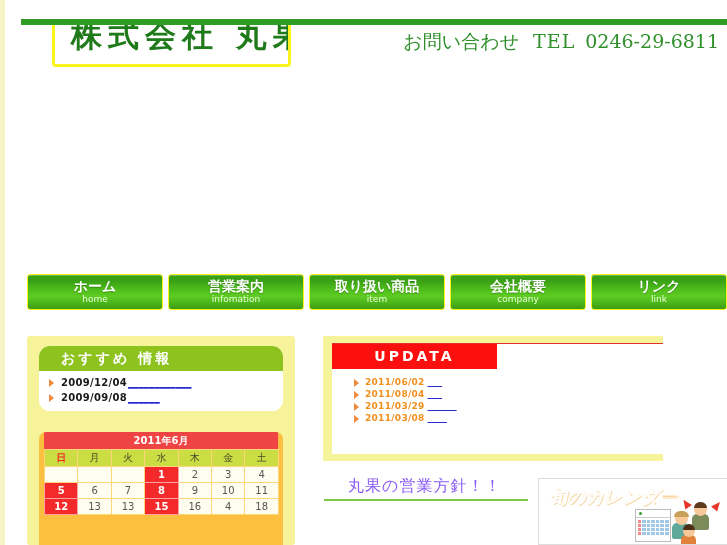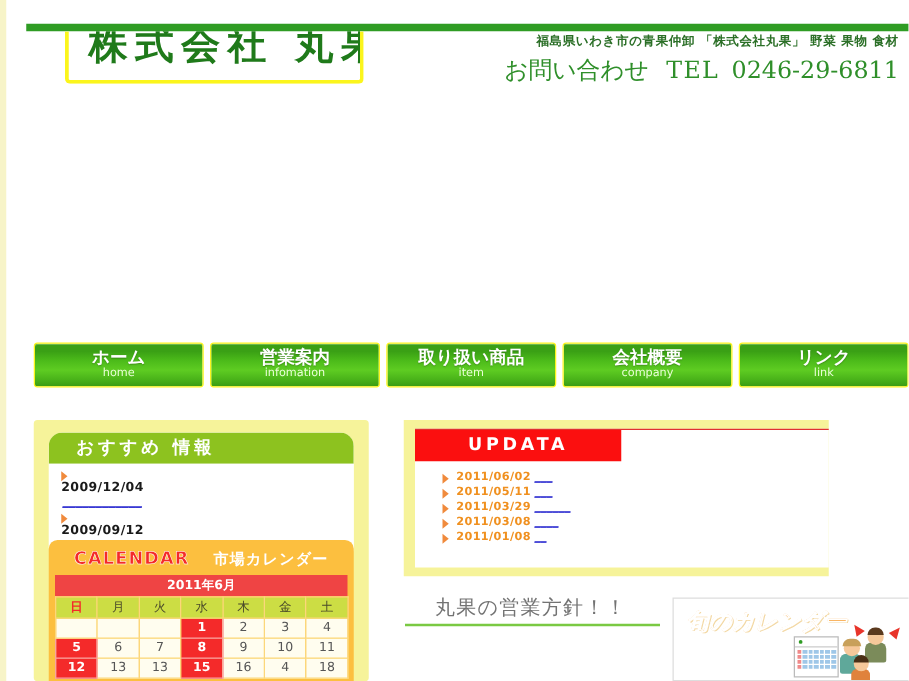--- a/index.html
+++ b/index.html
@@ -153,25 +153,24 @@
     border-radius: 7px 7px 0 0;
     white-space: nowrap;
     box-sizing: border-box;
   }
   #osusume-list {
     padding: 4px 0 6px 0;
     background: #ffffff;
   }
   .news-row {
     display: flex;
-    align-items: flex-start;
+    align-items: center;
     padding: 2px 0 2px 10px;
     font-size: 10px;
     white-space: nowrap;
-    flex-direction: column;
   }
   .bullet-tri {
     width: 0; height: 0;
     border-left: 5px solid #f08a3c;
     border-top: 4px solid transparent;
     border-bottom: 4px solid transparent;
     margin-right: 7px;
     flex: 0 0 auto;
   }
   .news-date { color: #1a1a1a; font-weight: bold; letter-spacing: .3px; }
@@ -323,21 +322,21 @@
   }
 
   
   #policy-block {
     position: absolute;
     left: 1px; top: 140px;
     width: 206px;
   }
   #policy-title {
     font-size: 16px;
-    color: #737373;
+    color: #8b5cf6;
     padding-left: 24px;
     white-space: nowrap;
     letter-spacing: 1px;
     font-family: Liberation Mono, monospace;
   }
   #policy-rule {
     margin-top: 2px;
     width: 204px;
     height: 2px;
     background: #7ac943;
@@ -443,21 +442,20 @@
 
   <div id="header">
 
     <div class="top-rule"></div>
 
     <div id="logo-box">
       <div id="logo-text">株式会社 丸果</div>
     </div>
 
     <div id="contact-block">
-      <div id="contact-tagline">福島県いわき市の青果仲卸 「株式会社丸果」 野菜 果物 食材</div>
       <div id="contact-tel-row">
         <span class="label">お問い合わせ</span><span class="tel-word">TEL</span><span class="tel-num">0246-29-6811</span>
       </div>
     </div>
   </div>
 
   <div id="nav">
 
     <div class="nav-item">
       <div class="nav-ja">ホーム</div>
@@ -492,32 +490,28 @@
       <div id="osusume-list">
 
         <div class="news-row">
           <span class="bullet-tri"></span>
           <span class="news-date">2009/12/04</span>
           <span class="news-link">____________</span>
         </div>
 
         <div class="news-row">
           <span class="bullet-tri"></span>
-          <span class="news-date">2009/09/12</span>
+          <span class="news-date">2009/09/08</span>
           <span class="news-link">______</span>
         </div>
 
       </div>
     </div>
 
     <div id="calendar-panel">
-      <div id="calendar-title-row">
-        <span id="cal-en">CALENDAR</span>
-        <span id="cal-ja">市場カレンダー</span>
-      </div>
 
       <div id="cal-month">2011年6月</div>
 
       <table id="cal-table">
         <thead>
           <tr>
             <th class="sun">日</th>
             <th>月</th>
             <th>火</th>
             <th>水</th>
@@ -568,41 +562,36 @@
         <div id="updata-list">
 
           <div class="upd-row">
             <span class="upd-tri"></span>
             <span class="upd-date">2011/06/02</span>
             <span class="upd-link">___</span>
           </div>
 
           <div class="upd-row">
             <span class="upd-tri"></span>
-            <span class="upd-date">2011/05/11</span>
+            <span class="upd-date">2011/08/04</span>
             <span class="upd-link">___</span>
           </div>
 
           <div class="upd-row">
             <span class="upd-tri"></span>
             <span class="upd-date">2011/03/29</span>
             <span class="upd-link">______</span>
           </div>
 
           <div class="upd-row">
             <span class="upd-tri"></span>
             <span class="upd-date">2011/03/08</span>
             <span class="upd-link">____</span>
           </div>
 
-          <div class="upd-row">
-            <span class="upd-tri"></span>
-            <span class="upd-date">2011/01/08</span>
-            <span class="upd-link">__</span>
-          </div>
 
         </div>
       </div>
     </div>
 
     <div id="policy-block">
       <div id="policy-title">丸果の営業方針！！</div>
       <div id="policy-rule"></div>
     </div>
 

